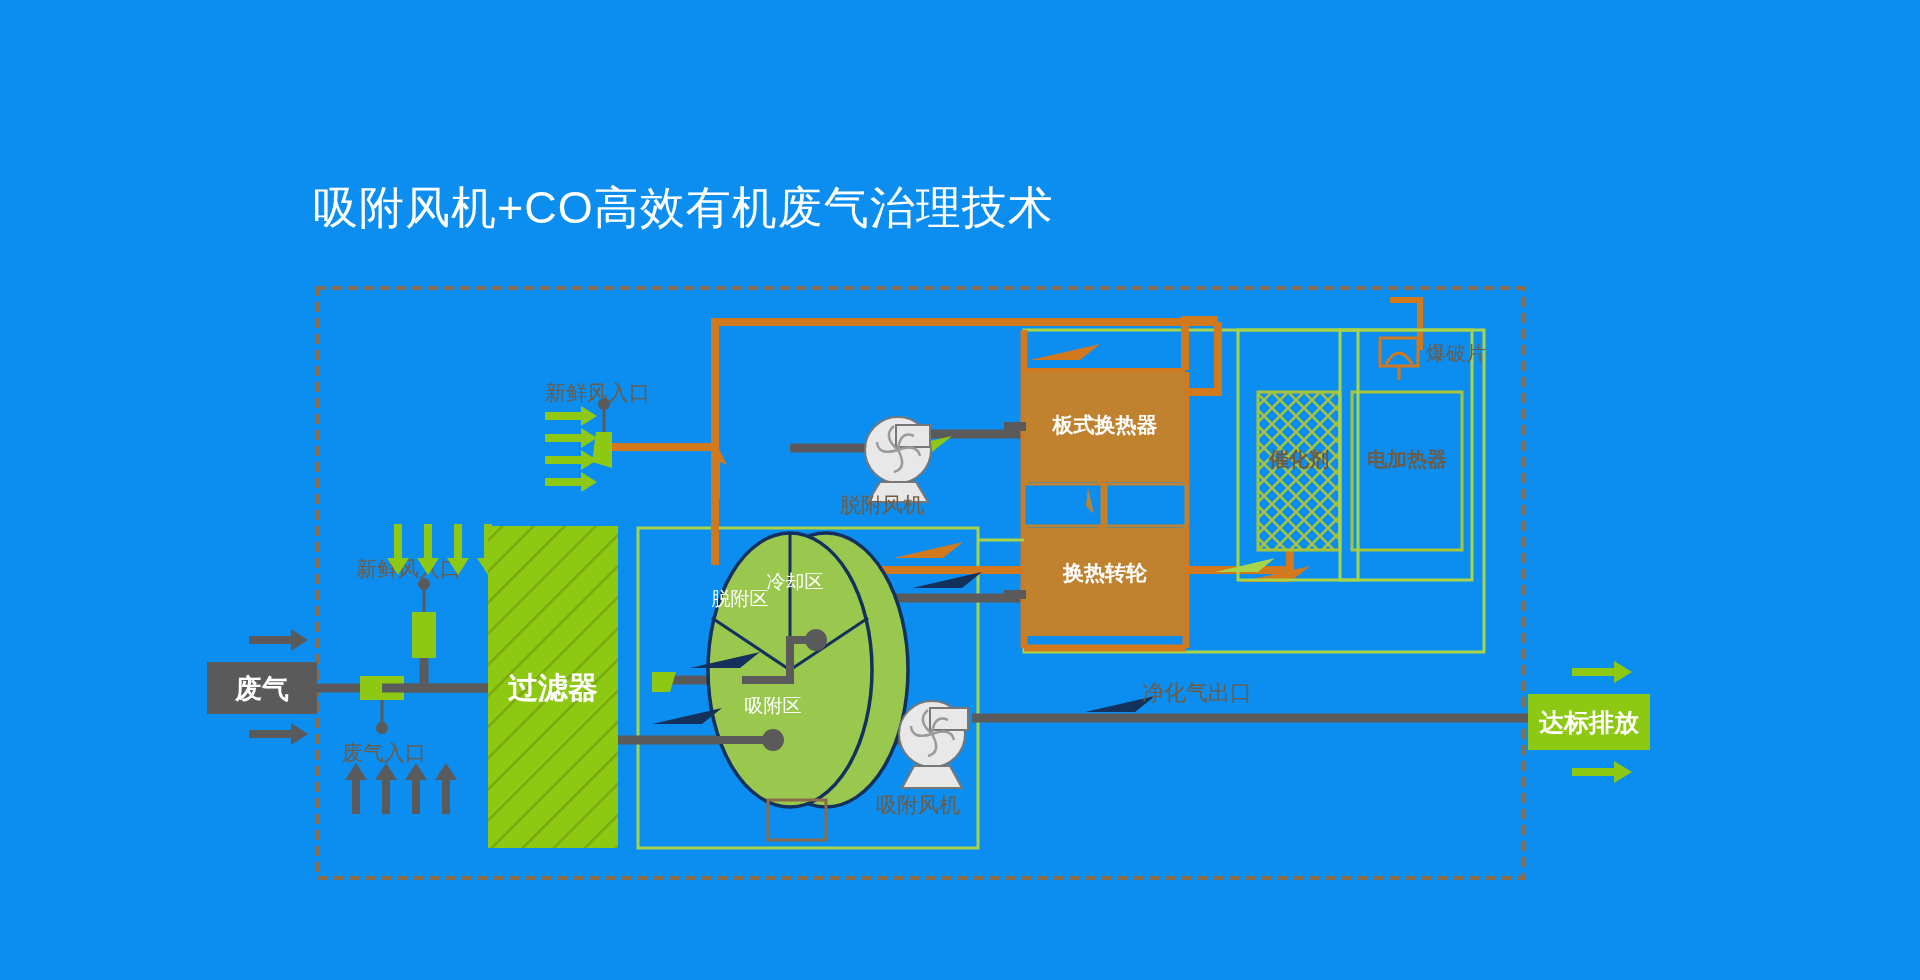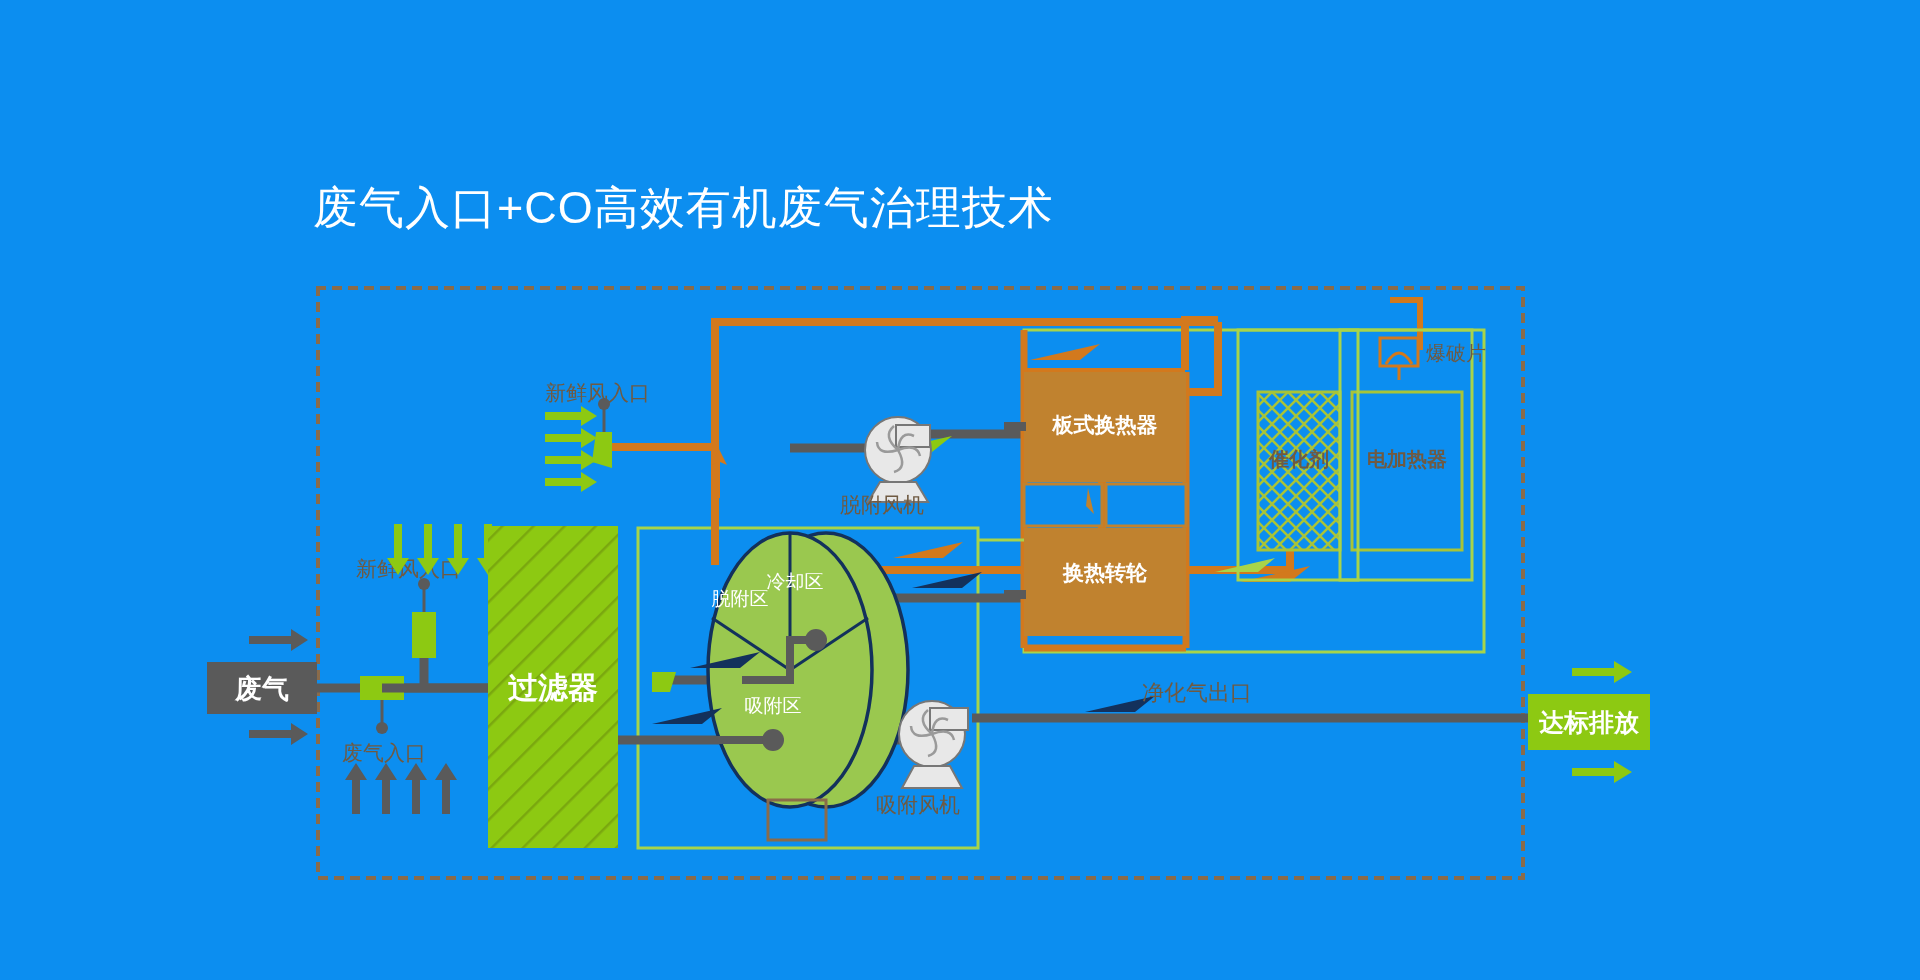--- a/index.html
+++ b/index.html
@@ -17,21 +17,21 @@
     white-space:nowrap;font-weight:400;
   }
   svg#diagram{position:absolute;left:0;top:0;width:1920px;height:980px;}
   .lbl{font-family:"Liberation Sans","DejaVu Sans",sans-serif;}
 </style>
 </head>
 <body>
 
 <div id="stage">
 
-  <div id="title">废气入口+CO高效有机废气治理技术</div>
+  <div id="title">吸附风机+CO高效有机废气治理技术</div>
 
   <svg id="diagram" viewBox="0 0 1920 980">
 
     <defs>
       <pattern id="filterHatch" width="22" height="22" patternTransform="rotate(45)" patternUnits="userSpaceOnUse">
         <rect width="22" height="22" fill="#8dc912"></rect>
         <line x1="0" y1="0" x2="0" y2="22" stroke="#7aa80f" stroke-width="5"></line>
       </pattern>
       <pattern id="catHatch" width="16" height="16" patternUnits="userSpaceOnUse">
         <rect width="16" height="16" fill="#0c8ef0"></rect>

